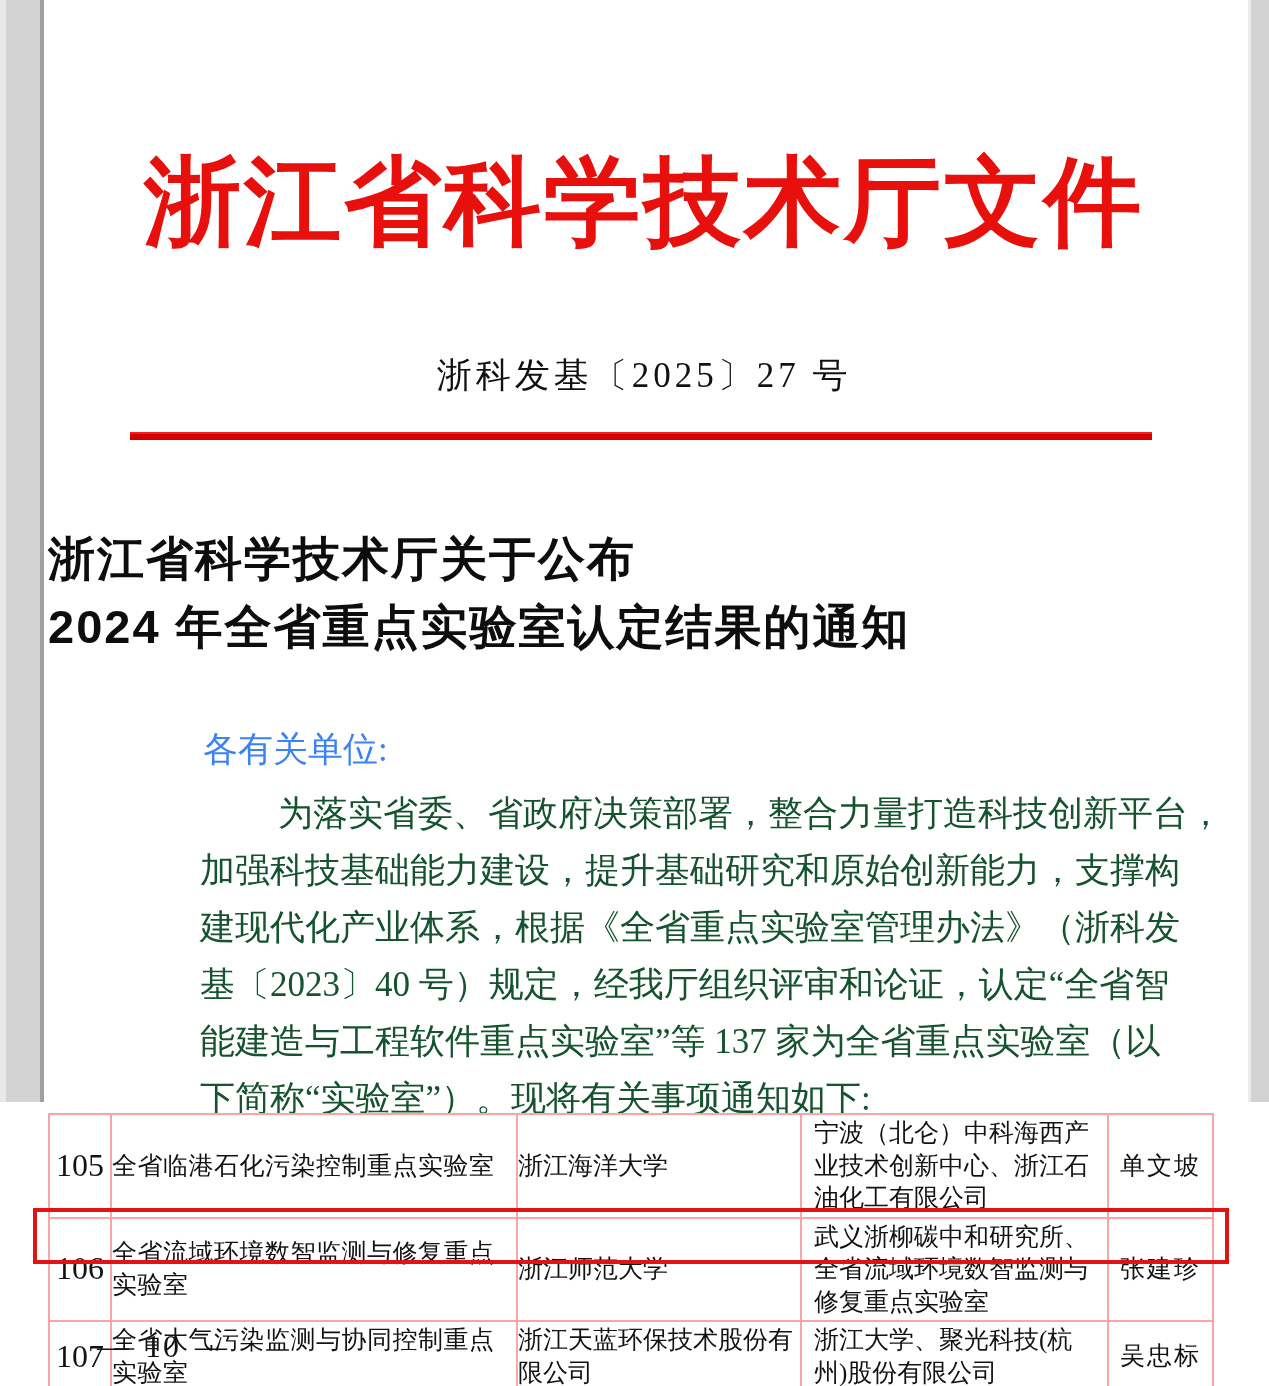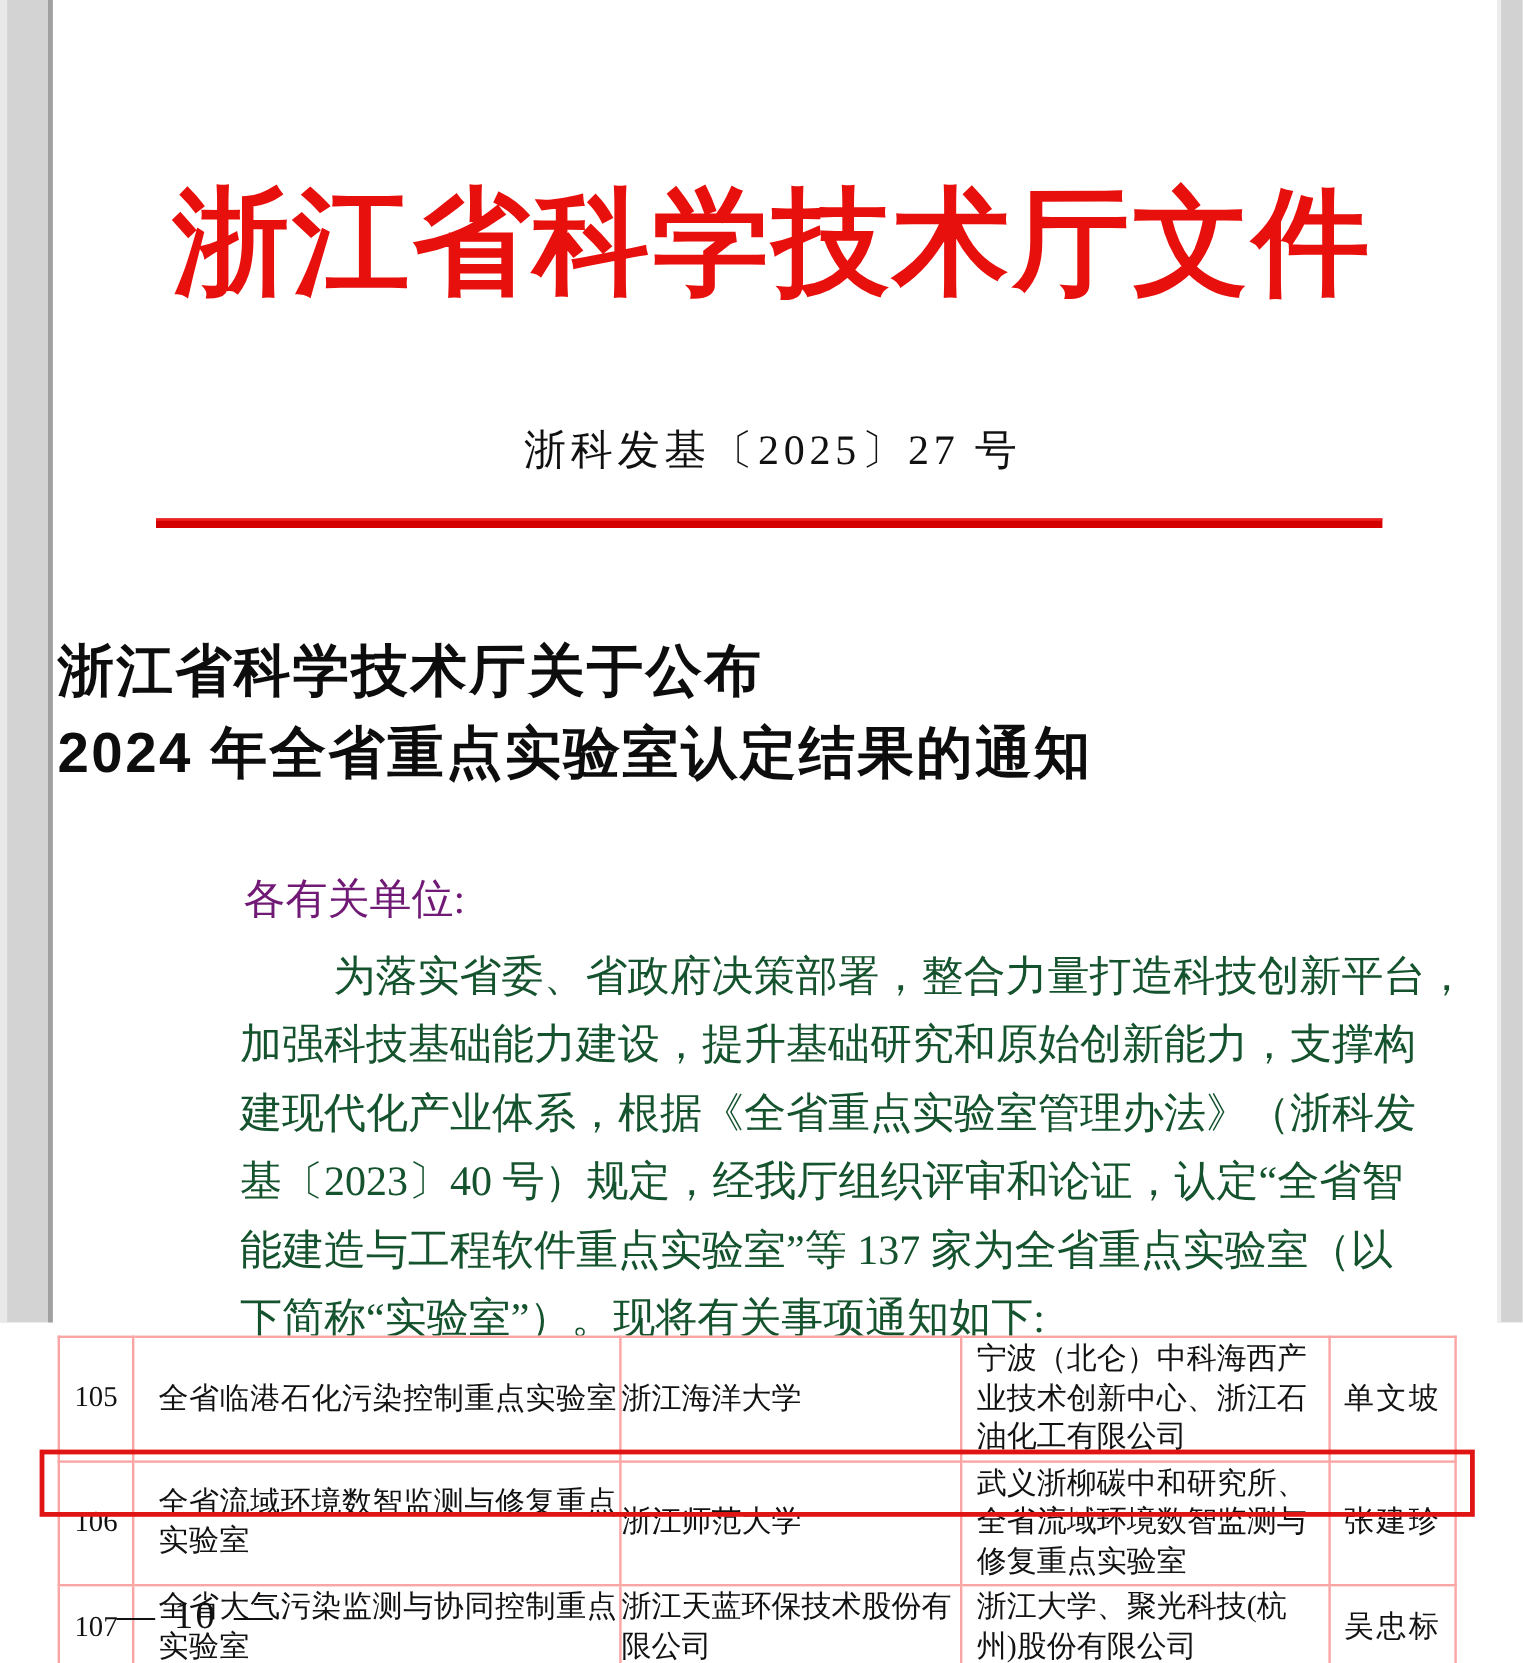--- a/index.html
+++ b/index.html
@@ -55,21 +55,21 @@
     font-family: "Liberation Sans", "DejaVu Sans", sans-serif;
     font-weight: 700; color: #0d0d0d;
     font-size: 47px; letter-spacing: 2px;
     white-space: nowrap;
   }
   .doc-title-line1 { top: 528px; }
   .doc-title-line2 { top: 596px; }
 
   .salutation {
     position: absolute; left: 203px; top: 726px;
-    font-size: 35px; color: #701a75;
+    font-size: 35px; color: #3b82f6;
     white-space: nowrap;
   }
 
   .body-line {
     position: absolute; left: 200px; width: 928px; height: 42px;
     font-size: 35px; color: #14532d;
     text-align: justify; text-align-last: justify;
     white-space: nowrap;
   }
   .body-line.indented { left: 278px; width: 850px; }
@@ -89,22 +89,22 @@
     font-size: 25px; color: #121212;
   }
   .result-table td {
     border: 2px solid #fca5a5;
     vertical-align: middle;
     line-height: 1.3;
     overflow: hidden;
   }
   .result-table tr { height: 50px; }
   .result-table tr.r0 { height: 53px; }
-  td.c-no { text-align: center; font-size: 24px; }
-  td.c-lab { padding-left: 20px; letter-spacing: 0.5px; margin-left: 10px; }
+  td.c-no { text-align: center; font-size: 32px; }
+  td.c-lab { letter-spacing: 0.5px; margin-left: 10px; }
   td.c-unit { padding-left: 0; }
   td.c-partners { padding: 2px 6px 2px 12px; font-size: 25px; }
   td.c-director { text-align: center; letter-spacing: 2px; }
 
   .highlight-box {
     position: absolute; left: 33px; top: 1208px; width: 1196px; height: 56px;
     border: 4px solid #e11414;
     pointer-events: none;
     z-index: 5;
     background: transparent;

